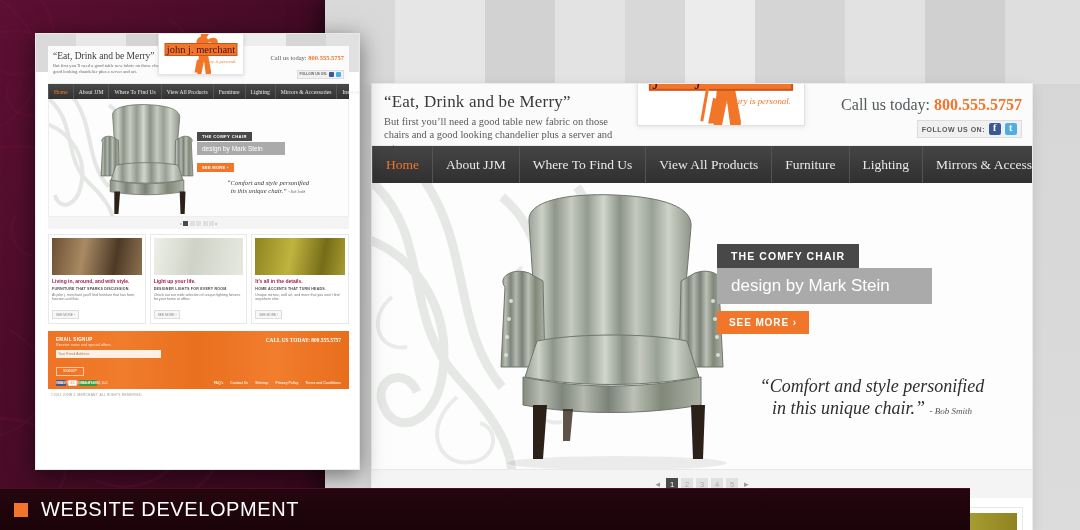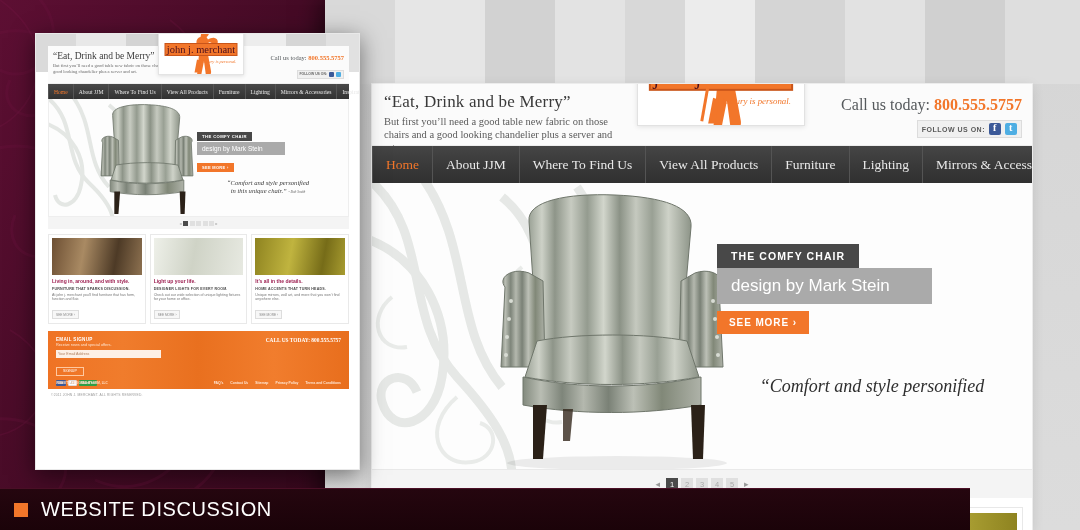--- a/index.html
+++ b/index.html
@@ -398,20 +398,24 @@
       </svg>
 
       <div class="cap-block" style="left:345px; top:61px;">
         <div class="cap-title">THE COMFY CHAIR</div>
         <div class="cap-sub" style="width:215px;">design by Mark Stein</div>
         <a class="cap-btn">SEE MORE ›</a>
       </div>
 
       <div class="quote" style="left:360px; top:192px; width:280px;">
         <div class="q1">“Comfort and style personified</div>
+        <div class="q1">
+          <span>in this unique chair.”</span>
+          <span class="qa">- Bob Smith</span>
+        </div>
       </div>
     </div>
 
     <div class="pager">
       <span class="arw">◂</span>
       <span class="pg on">1</span>
       <span class="pg">2</span>
       <span class="pg">3</span>
       <span class="pg">4</span>
       <span class="pg">5</span>
@@ -575,14 +579,14 @@
     </div>
 
     <div class="sm-copy">
       <span>©2011 JOHN J. MERCHANT. ALL RIGHTS RESERVED.</span>
     </div>
   </div>
 </div>
 
 <div id="caption-band">
   <span class="sq"></span>
-  <span class="txt">WEBSITE DISCUSSION</span>
+  <span class="txt">WEBSITE DEVELOPMENT</span>
 </div>
 
 </body></html>

